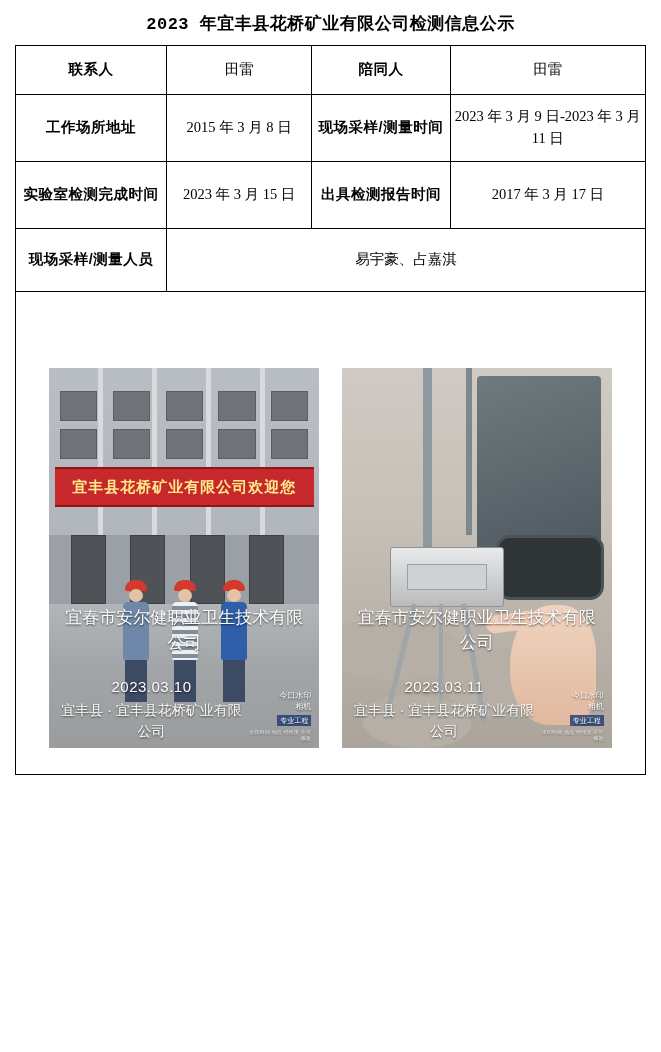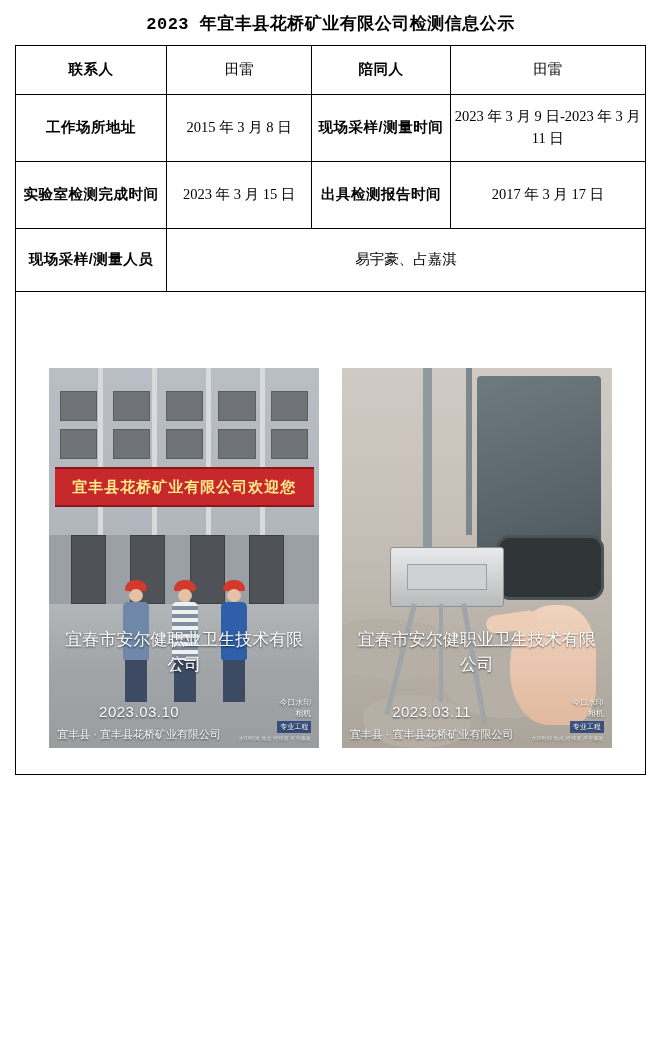--- a/index.html
+++ b/index.html
@@ -307,21 +307,21 @@
   .wm .row {
     display: flex;
     align-items: flex-end;
     justify-content: space-between;
   }
   .wm .date {
     font-size: 15px;
     letter-spacing: .5px;
   }
   .wm .sub {
-    font-size: 11px;
+    font-size: 14px;
     margin-top: 2px;
     opacity: .95;
   }
   .wm .stamp {
     text-align: right;
     font-size: 8px;
     line-height: 1.35;
     opacity: .95;
   }
   .wm .stamp .bar {

